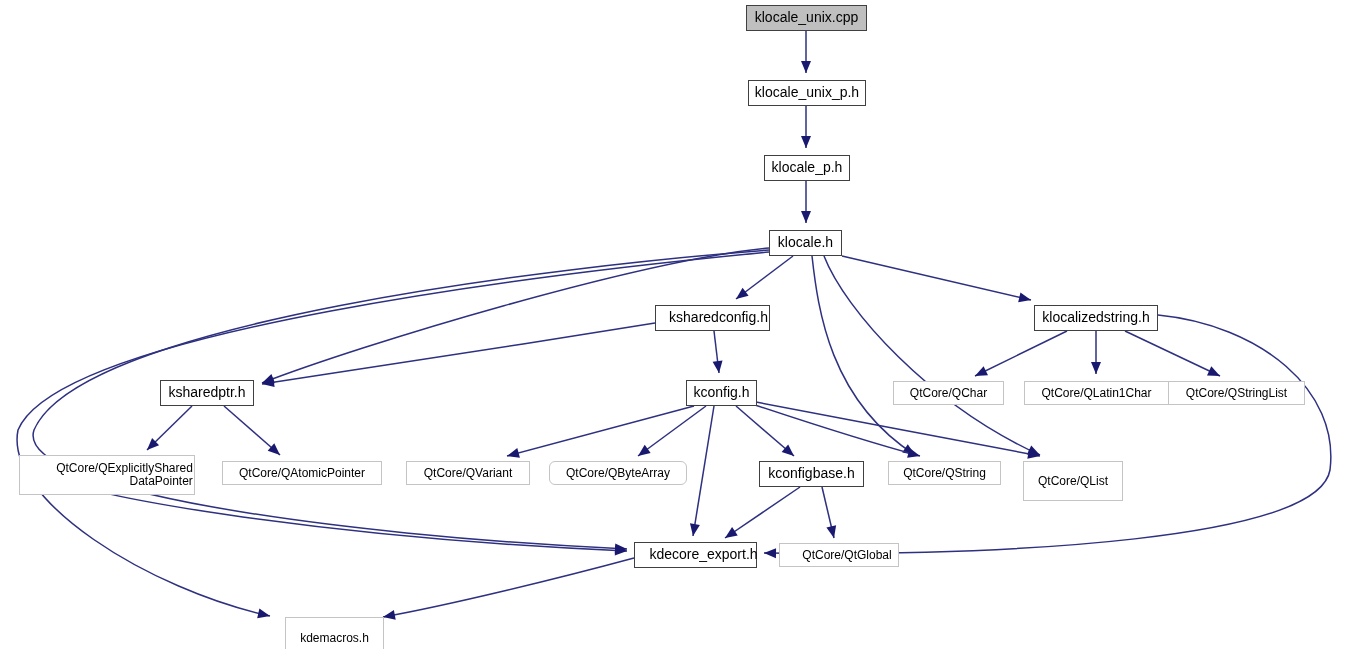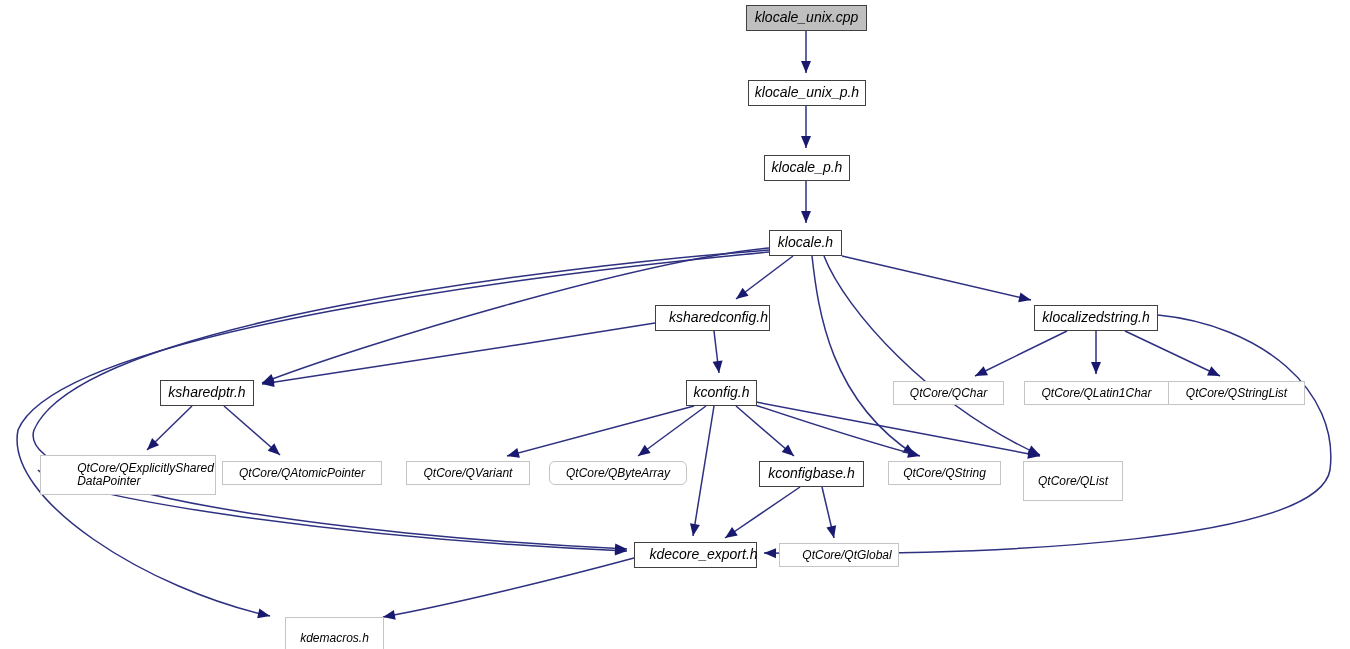--- a/index.html
+++ b/index.html
@@ -8,27 +8,26 @@
     width:1350px;height:649px;
     background:#ffffff;
     font-family:"Liberation Sans","DejaVu Sans",sans-serif;
     overflow:hidden;
   }
   svg#edges{position:absolute;left:0;top:0;width:1350px;height:649px;}
   .node{
     position:absolute;
     box-sizing:border-box;
     display:flex;align-items:center;justify-content:center;
-    text-align:left;
+    text-align:right;
     line-height:1.08;
     white-space:pre-line;
     color:#000000;
     background:#ffffff;
     z-index:5;
-    font-style:italic;
   }
   .node.sys{
     border:1px solid #c4c4c4;
     font-size:12px;
   }
   .node.hdr{
     border:1.6px solid #404040;
     font-size:14px;
   }
   .node.root{
@@ -106,21 +105,21 @@
       <div class="node hdr" style="left: 748px; top: 80px; width: 118px; height: 26px;">klocale_unix_p.h</div>
       <div class="node hdr" style="left: 764px; top: 155px; width: 86px; height: 26px;">klocale_p.h</div>
       <div class="node hdr" style="left: 769px; top: 230px; width: 73px; height: 26px;">klocale.h</div>
       <div class="node hdr" style="left: 655px; top: 305px; width: 115px; height: 26px; padding-left: 12px;">ksharedconfig.h</div>
       <div class="node hdr" style="left: 1034px; top: 305px; width: 124px; height: 26px;">klocalizedstring.h</div>
       <div class="node hdr" style="left: 160px; top: 380px; width: 94px; height: 26px;">ksharedptr.h</div>
       <div class="node hdr" style="left: 686px; top: 380px; width: 71px; height: 26px;">kconfig.h</div>
       <div class="node sys" style="left: 893px; top: 381px; width: 111px; height: 24px;">QtCore/QChar</div>
       <div class="node sys" style="left: 1024px; top: 381px; width: 145px; height: 24px;">QtCore/QLatin1Char</div>
       <div class="node sys" style="left: 1168px; top: 381px; width: 137px; height: 24px;">QtCore/QStringList</div>
-      <div class="node sys" style="left: 40px; top: 455px; width: 176px; height: 40px; padding-left: 35px;">QtCore/QExplicitlyShared
+      <div class="node sys" style="left: 19px; top: 455px; width: 176px; height: 40px; padding-left: 35px;">QtCore/QExplicitlyShared
 DataPointer</div>
       <div class="node sys" style="left: 222px; top: 461px; width: 160px; height: 24px;">QtCore/QAtomicPointer</div>
       <div class="node sys" style="left: 406px; top: 461px; width: 124px; height: 24px;">QtCore/QVariant</div>
       <div class="node sys" style="left: 549px; top: 461px; width: 138px; height: 24px; border-radius: 6px;">QtCore/QByteArray</div>
       <div class="node hdr" style="left: 759px; top: 461px; width: 105px; height: 26px;">kconfigbase.h</div>
       <div class="node sys" style="left: 888px; top: 461px; width: 113px; height: 24px;">QtCore/QString</div>
       <div class="node sys" style="left: 1023px; top: 461px; width: 100px; height: 40px;">QtCore/QList</div>
       <div class="node hdr" style="left: 634px; top: 542px; width: 123px; height: 26px; padding-left: 16px;">kdecore_export.h</div>
       <div class="node sys" style="left: 779px; top: 543px; width: 120px; height: 24px; padding-left: 16px;">QtCore/QtGlobal</div>
       <div class="node sys" style="left: 285px; top: 617px; width: 99px; height: 42px;">kdemacros.h</div>

